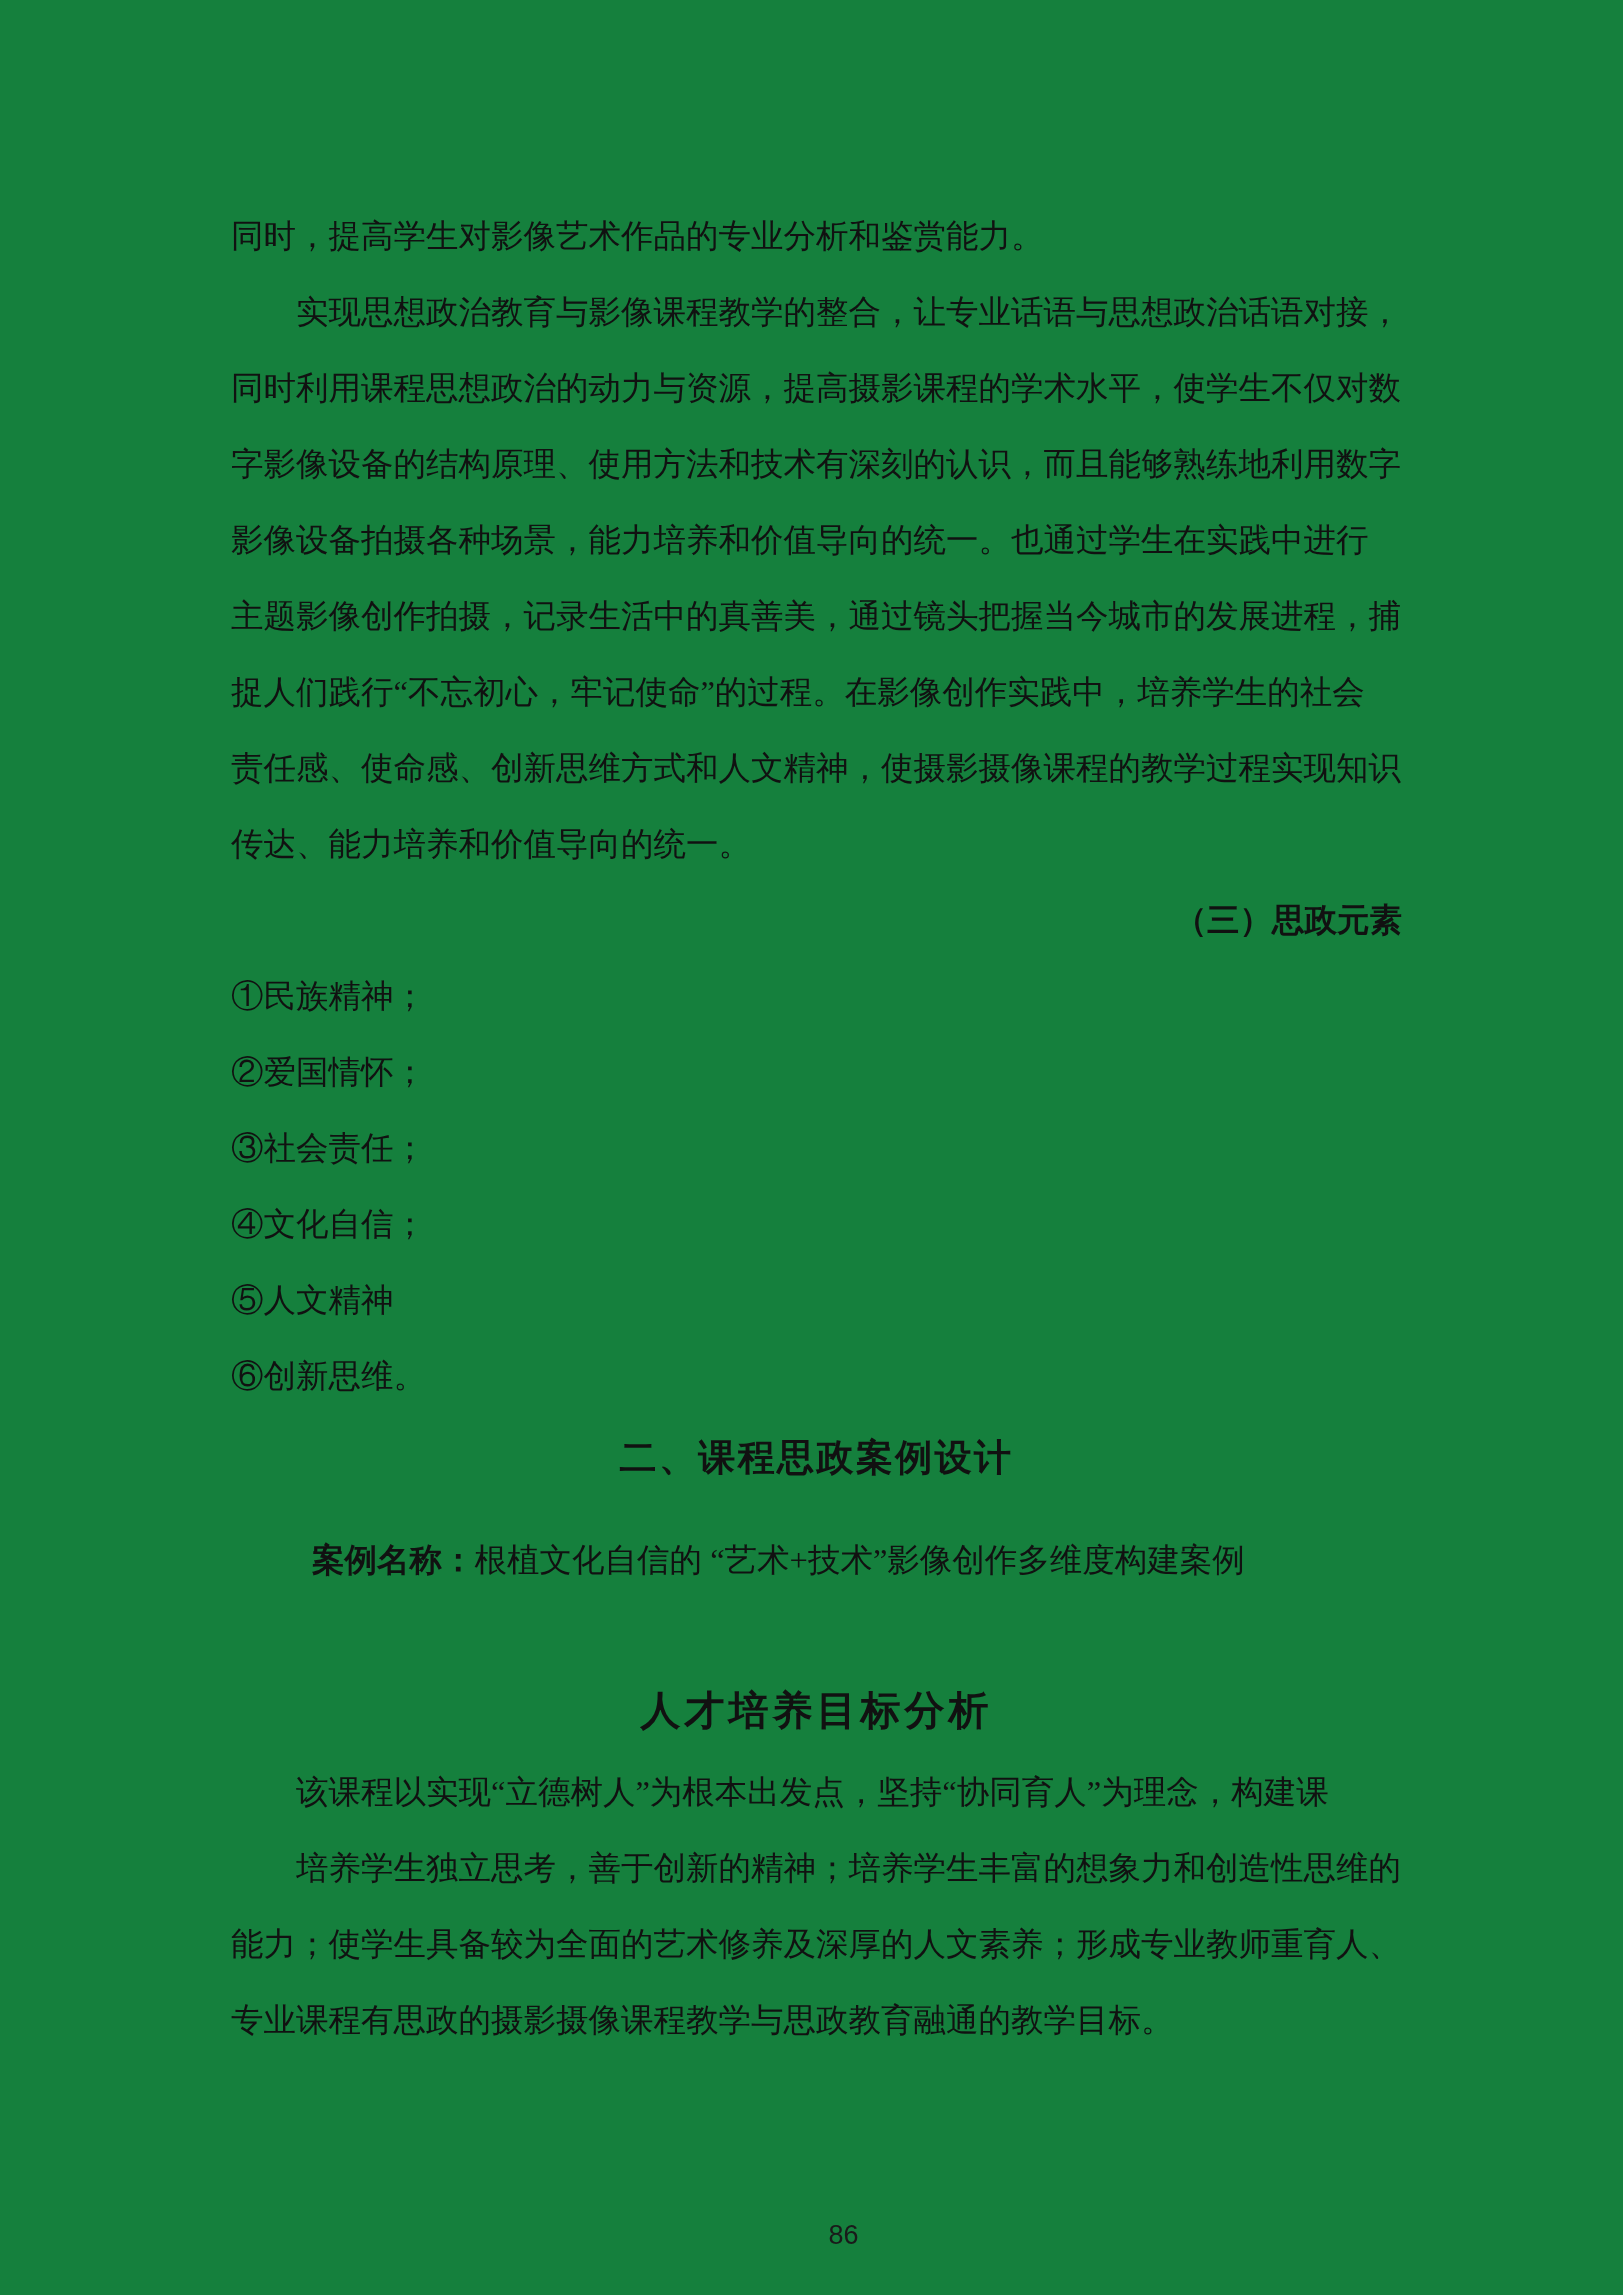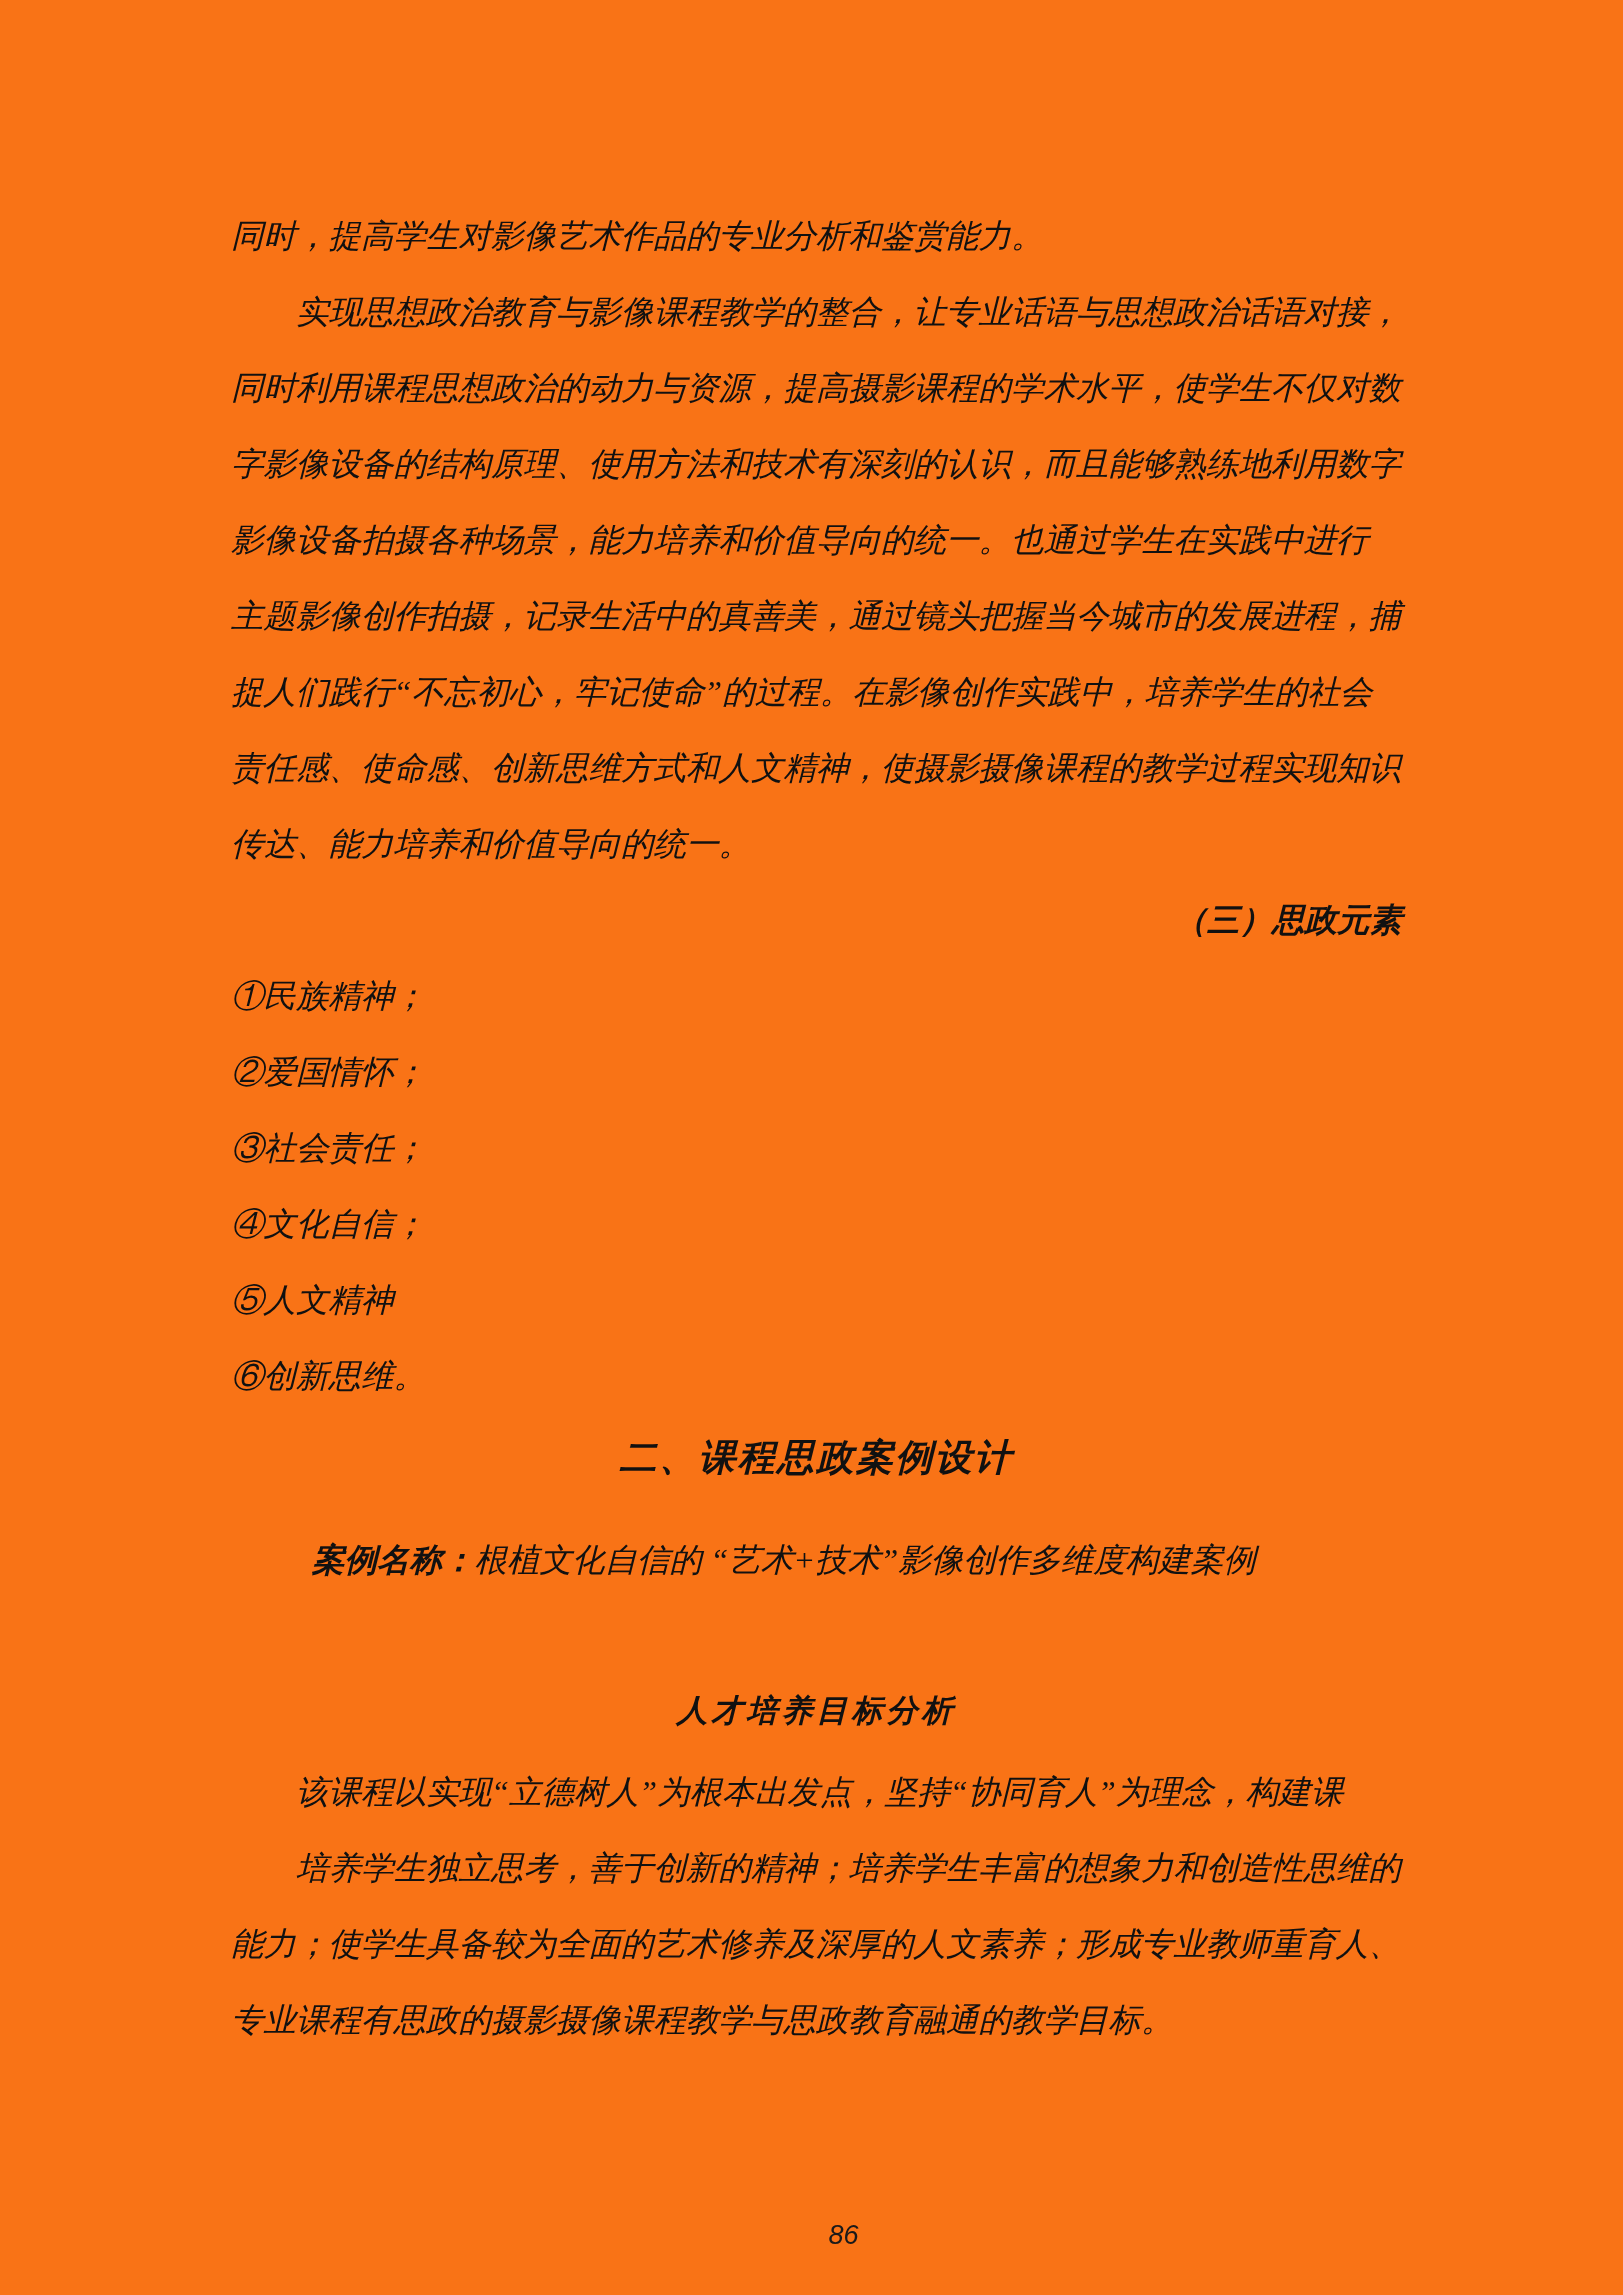--- a/index.html
+++ b/index.html
@@ -4,25 +4,24 @@
 <style>
   html, body {
     margin: 0;
     padding: 0;
     background: #9a9a9a;
   }
   .page {
     position: relative;
     width: 1623px;
     height: 2295px;
-    background: #f97316;
+    background: #15803d;
     font-family: "Liberation Serif", "DejaVu Serif", serif;
     color: #111111;
     overflow: hidden;
-    font-style: italic;
   }
   .text-block {
     position: absolute;
     left: 231px;
     top: 198px;
     width: 1171px;
   }
   .blk {
     height: 76px;
     line-height: 76px;
@@ -51,21 +50,21 @@
   .labeled-line {
     margin-top: 20.6px;
     text-indent: 65px;
   }
   .labeled-line .lbl {
     font-weight: bold;
     margin-left: 16px;
   }
   .heading-section {
     margin-top: 75px;
-    font-size: 31px;
+    font-size: 40px;
     font-weight: bold;
     text-align: center;
     letter-spacing: 4px;
   }
   .heading-section + .body-indent {
     margin-top: 5.5px;
   }
   .page-footer {
     position: absolute;
     top: 2219px;

